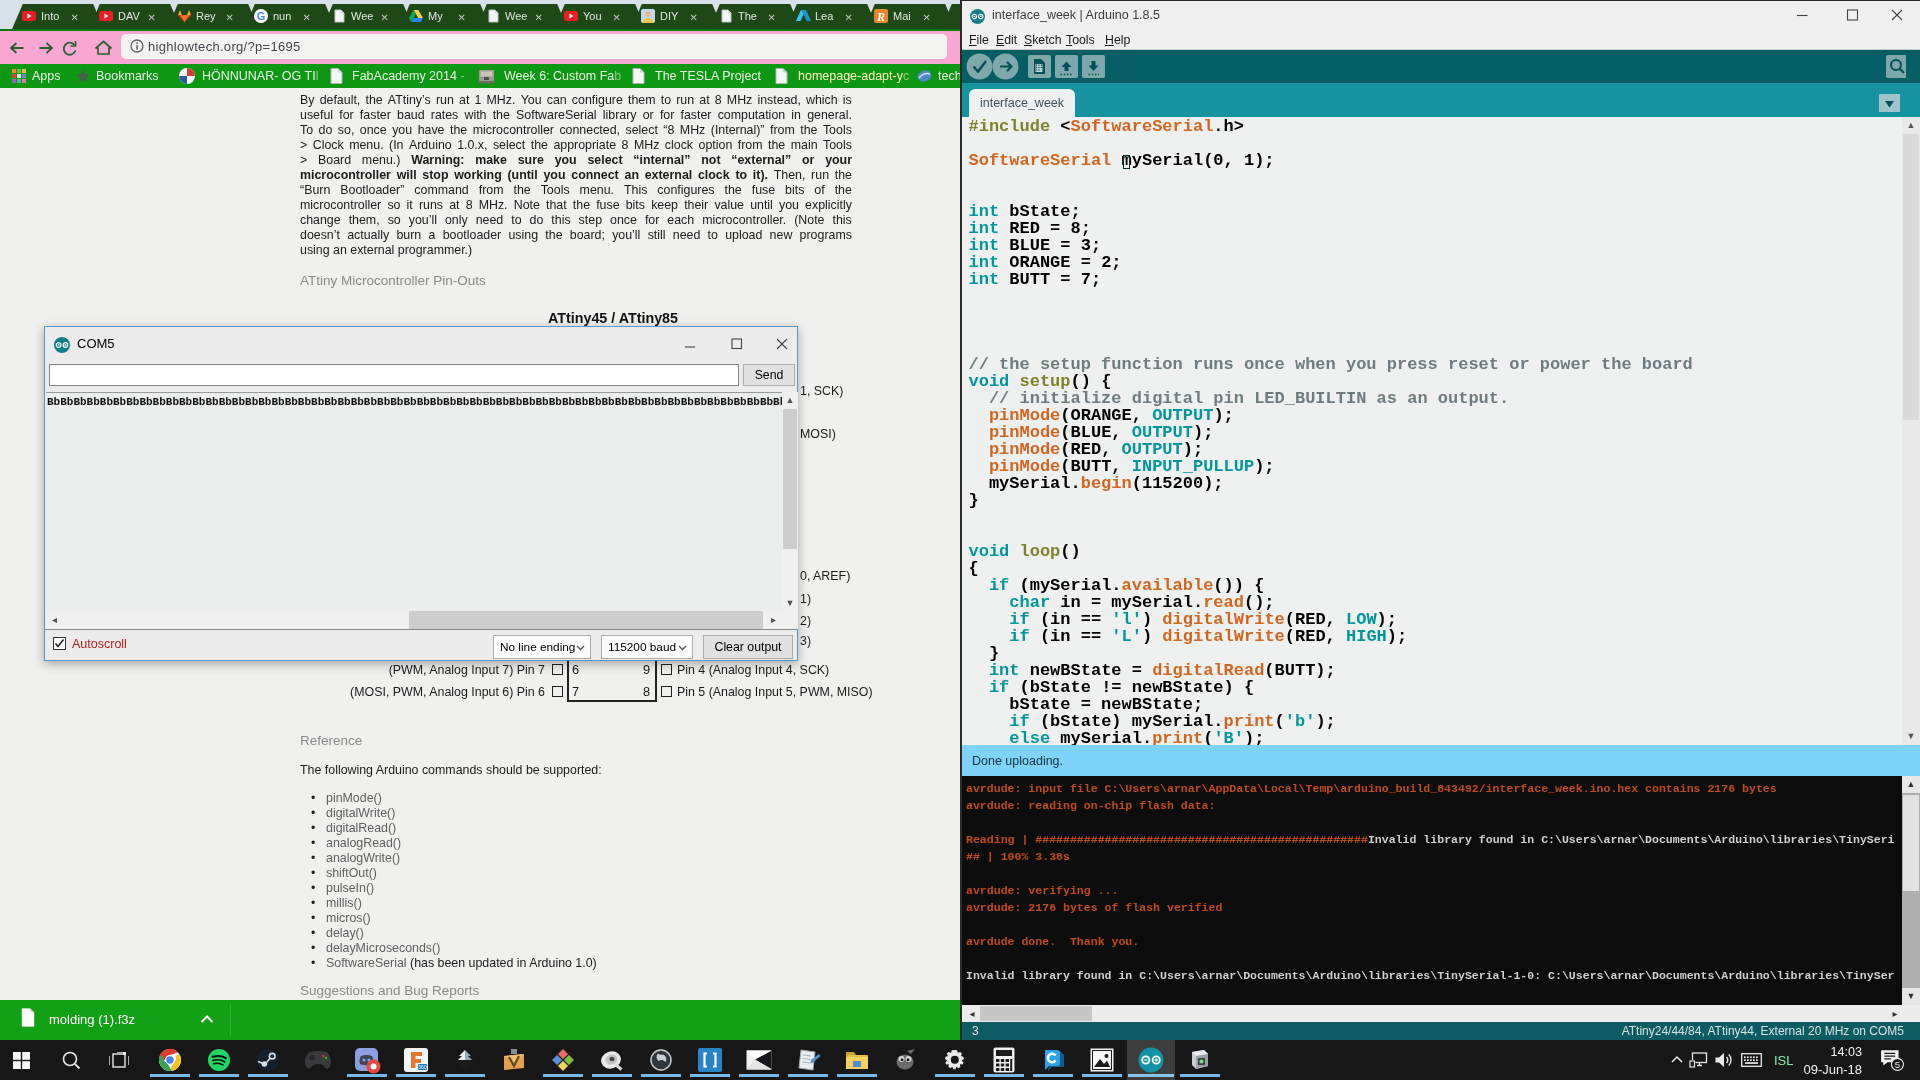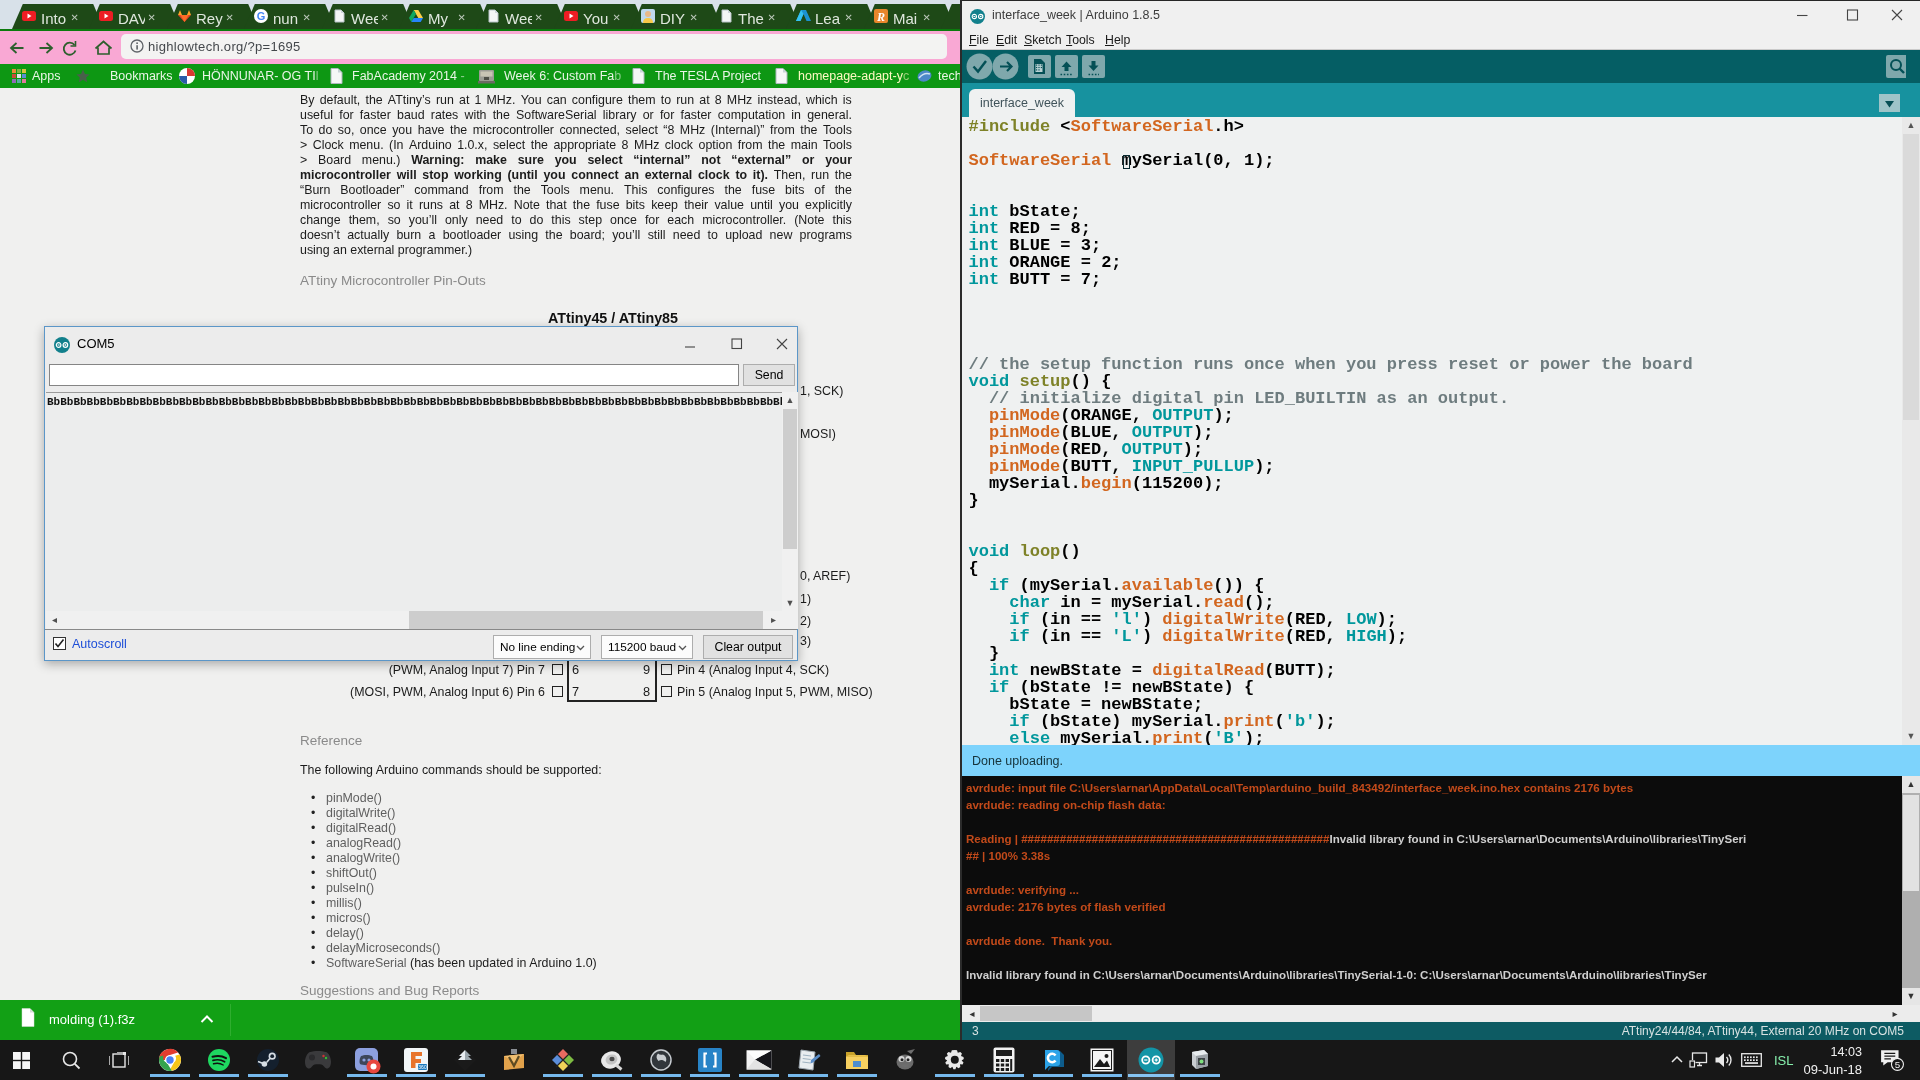--- a/index.html
+++ b/index.html
@@ -1,21 +1,21 @@
 <!DOCTYPE html>
 <html><head>
 <meta charset="utf-8">
 <style>
 * { margin:0; padding:0; box-sizing:border-box; }
 html,body { width:1920px; height:1080px; overflow:hidden; background:#EFEFEF; font-family:"Liberation Sans", sans-serif; }
 .abs { position:absolute; }
 
 #tabstrip { left:0; top:0; width:962px; height:29px; background:#D8E1E9; overflow:hidden; }
 .tab { position:absolute; top:3.5px; height:25.5px; width:92px; background:#1E4917; clip-path:polygon(0 100%, 12% 0, 88% 0, 100% 100%); }
-.tab .ttl { position:absolute; left:29px; top:6px; font-size:15px; color:#DFE7DE; white-space:nowrap; width:27px; overflow:hidden; }
+.tab .ttl { position:absolute; left:29px; top:6px; font-size:11px; color:#DFE7DE; white-space:nowrap; width:27px; overflow:hidden; }
 .tab .tx { position:absolute; left:58px; top:7px; font-size:11px; color:#BCC8BB; transform:scale(0.9); }
 .tfav { position:absolute; left:10px; top:5.5px; width:14px; height:14px; }
 #toolbar { left:0; top:29px; width:980px; height:35px; background:#f9a8d4; }
 #bookbar { left:0; top:64px; width:962px; height:24px; background:#0D9713; }
 #urlbar { position:absolute; left:121px; top:5px; width:826px; height:25px; background:#F3F3F2; border-radius:5px; }
 .jline { display:flex; justify-content:space-between; width:552px; height:15px; white-space:pre; }
 #pagebg { left:0; top:88px; width:962px; height:912px; background:#F0F0EF; }
 #dlshelf { left:0; top:1000px; width:962px; height:40px; background:#12A015; }
 
 .t { position:absolute; white-space:pre; }
@@ -234,21 +234,21 @@
         <rect x="10" y="5" width="4" height="4" fill="#5B8ED6"></rect>
         <rect x="0" y="10" width="4" height="4" fill="#8F6DB5"></rect>
         <rect x="5" y="10" width="4" height="4" fill="#54AFA0"></rect>
         <rect x="10" y="10" width="4" height="4" fill="#DE7B9C"></rect>
       </g>
   </svg>
   <span class="t" style="left:32px;top:5px;font-size:12.5px;color:#EAF5E6">Apps</span>
   <svg class="abs" style="left:76px;top:5px" width="14" height="14" viewBox="0 0 14 14">
       <path d="M7 0.5 L9 4.9 L13.6 5.4 L10.2 8.5 L11.1 13.2 L7 10.8 L2.9 13.2 L3.8 8.5 L0.4 5.4 L5 4.9 Z" fill="#49604A"></path>
     </svg>
-  <span class="t" style="left:110px;top:5px;font-size:12.5px;color:#EAF5E6">Bookmarks</span>
+  <span class="t" style="left:96px;top:5px;font-size:12.5px;color:#EAF5E6">Bookmarks</span>
   <svg class="abs" style="left:179px;top:4px" width="16" height="16" viewBox="0 0 16 16">
       <circle cx="8" cy="8" r="8" fill="#fff"></circle>
       <path d="M8 0 A8 8 0 0 1 16 8 L8 8 Z" fill="#D93A32"></path>
       <path d="M8 16 A8 8 0 0 1 0 8 L8 8 Z" fill="#2B5CA8"></path>
     </svg>
   <span class="t" style="left:202px;top:5px;font-size:12.5px;color:#EAF5E6">HÖNNUNAR- OG TI<span style="opacity:.55">l</span></span>
   <svg class="abs" style="left:330px;top:4px" width="13" height="16" viewBox="0 0 13 16">
       <path d="M1 0.5 h7 l4 4 v11 h-11 Z" fill="#F5F7F7" stroke="#AEB8BD" stroke-width="1"></path>
       <path d="M8 0.5 l4 4 h-4 Z" fill="#C9D3D8"></path>
     </svg>
@@ -325,21 +325,21 @@
     <div class="abs" style="left:0;top:0;width:17px;height:18px;color:#505050;font-size:10px;text-align:center;line-height:18px">◂</div>
     <div class="abs" style="left:363px;top:0;width:354px;height:18px;background:#CDCDCD"></div>
     <div class="abs" style="left:719px;top:0;width:17px;height:18px;color:#505050;font-size:10px;text-align:center;line-height:18px">▸</div>
   </div>
 
   <div class="abs" style="left:0;top:302px;width:752px;height:31px;background:#ECECEC;border-top:1px solid #888">
     <div class="abs" style="left:8px;top:7px;width:13px;height:13px;background:#FFF;border:1px solid #333"></div>
     <svg class="abs" style="left:9px;top:8px" width="11" height="11" viewBox="0 0 11 11">
         <path d="M1.5 5.5 L4 8.5 L9.5 1.5" stroke="#222" stroke-width="1.6" fill="none"></path>
       </svg>
-    <span class="t" style="left:27px;top:7px;font-size:12.5px;color:#1d4ed8">Autoscroll</span>
+    <span class="t" style="left:27px;top:7px;font-size:12.5px;color:#b91c1c">Autoscroll</span>
     <div class="abs" style="left:448px;top:5px;width:98px;height:24px;background:#FCFCFC;border:1px solid #ADADAD;font-size:11.8px;color:#000;line-height:22px;padding-left:6px">No line ending<svg style="position:absolute;right:5px;top:9px" width="9" height="6" viewBox="0 0 9 6">
           <path d="M1 1 L4.5 4.5 L8 1" stroke="#555" stroke-width="1.3" fill="none"></path>
         </svg></div>
     <div class="abs" style="left:556px;top:5px;width:92px;height:24px;background:#FCFCFC;border:1px solid #ADADAD;font-size:11.8px;color:#000;line-height:22px;padding-left:6px">115200 baud<svg style="position:absolute;right:5px;top:9px" width="9" height="6" viewBox="0 0 9 6">
           <path d="M1 1 L4.5 4.5 L8 1" stroke="#555" stroke-width="1.3" fill="none"></path>
         </svg></div>
     <div class="abs" style="left:658px;top:5px;width:90px;height:24px;background:#E1E1E1;border:1px solid #ADADAD;font-size:12.3px;color:#000;line-height:22px;text-align:center">Clear output</div>
   </div>
 </div>
 <div class="abs" id="ide">
@@ -463,21 +463,21 @@
     <div class="abs" style="left:0;top:0;width:18px;height:17px;color:#555;font-size:9px;text-align:center;line-height:17px">▲</div>
     <div class="abs" style="left:1px;top:17px;width:16px;height:286px;background:#DADADA"></div>
     <div class="abs" style="left:0;top:611px;width:18px;height:17px;color:#555;font-size:9px;text-align:center;line-height:17px">▼</div>
   </div>
 
   <div class="abs" style="left:0;top:745px;width:958px;height:31px;background:#7dd3fc">
     <span class="t" style="left:10px;top:9px;font-size:12.5px;color:#16333A">Done uploading.</span>
   </div>
 
   <div class="abs" style="left:0;top:776px;width:940px;height:229px;background:#0C0C0C;overflow:hidden">
-    <pre class="abs" id="console" style="left:4px;top:4px;font-family:Liberation Sans, sans-serif;font-size:11.55px;font-weight:bold;line-height:17px;color:#C24A1A">avrdude: input file C:\Users\arnar\AppData\Local\Temp\arduino_build_843492/interface_week.ino.hex contains 2176 bytes
+    <pre class="abs" id="console" style="left:4px;top:4px;font-family:Liberation Mono, monospace;font-size:11.55px;font-weight:bold;line-height:17px;color:#C24A1A">avrdude: input file C:\Users\arnar\AppData\Local\Temp\arduino_build_843492/interface_week.ino.hex contains 2176 bytes
 avrdude: reading on-chip flash data:
 
 Reading | ################################################<span class="cw">Invalid library found in C:\Users\arnar\Documents\Arduino\libraries\TinySeri</span>
 ## | 100% 3.38s
 
 avrdude: verifying ...
 avrdude: 2176 bytes of flash verified
 
 avrdude done.  Thank you.
 

